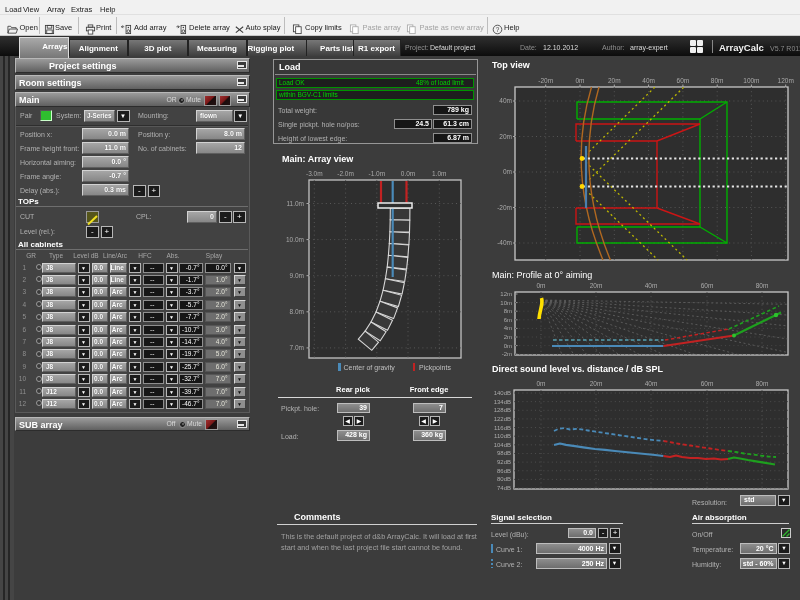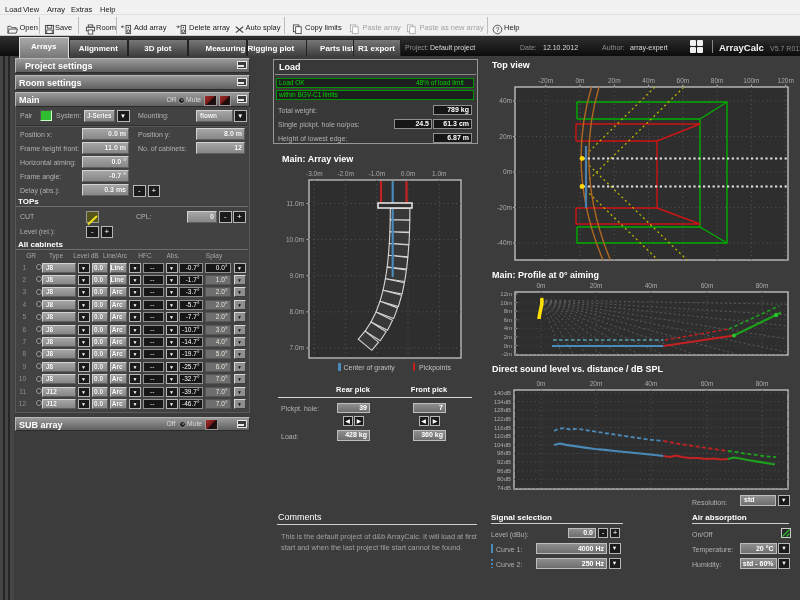--- a/index.html
+++ b/index.html
@@ -65,54 +65,54 @@
 <div class="a" style="left:405.5px;top:20.5px;width:11px;height:11px;"><svg width="11" height="11" viewBox="0 0 12 12">
       <rect x="1.5" y="1" width="6" height="7.5" fill="#fff" stroke="#a6a6a6" stroke-width="0.9"></rect>
       <rect x="4" y="3" width="6" height="7.5" fill="#fff" stroke="#a6a6a6" stroke-width="0.9"></rect>
     </svg></div>
 <div class="a" style="left:491.5px;top:20.5px;width:11px;height:11px;"><svg width="11" height="11" viewBox="0 0 12 12">
       <circle cx="6" cy="6" r="4.7" fill="none" stroke="#3a3a3a" stroke-width="0.9"></circle>
       <text x="6" y="8.6" font-size="7" text-anchor="middle" fill="#3a3a3a" font-family="Liberation Sans">?</text>
     </svg></div>
 <div class="a" style="left:19.5px;top:23px;font-size:7.5px;color:#1a1a1a;white-space:nowrap;line-height:9.5px;">Open</div>
 <div class="a" style="left:55px;top:23px;font-size:7.5px;color:#1a1a1a;white-space:nowrap;line-height:9.5px;">Save</div>
-<div class="a" style="left:96px;top:23px;font-size:7.5px;color:#1a1a1a;white-space:nowrap;line-height:9.5px;">Room</div>
+<div class="a" style="left:96px;top:23px;font-size:7.5px;color:#1a1a1a;white-space:nowrap;line-height:9.5px;">Print</div>
 <div class="a" style="left:134px;top:23px;font-size:7.5px;color:#1a1a1a;white-space:nowrap;line-height:9.5px;text-align:right;">Add array</div>
 <div class="a" style="left:189px;top:23px;font-size:7.5px;color:#1a1a1a;white-space:nowrap;line-height:9.5px;">Delete array</div>
 <div class="a" style="left:245.5px;top:23px;font-size:7.5px;color:#1a1a1a;white-space:nowrap;line-height:9.5px;">Auto splay</div>
 <div class="a" style="left:305px;top:23px;font-size:7.5px;color:#1a1a1a;white-space:nowrap;line-height:9.5px;">Copy limits</div>
 <div class="a" style="left:362.5px;top:23px;font-size:7.5px;color:#a2a2a2;white-space:nowrap;line-height:9.5px;">Paste array</div>
 <div class="a" style="left:419.5px;top:23px;font-size:7.5px;color:#a2a2a2;white-space:nowrap;line-height:9.5px;">Paste as new array</div>
 <div class="a" style="left:504px;top:23px;font-size:7.5px;color:#1a1a1a;white-space:nowrap;line-height:9.5px;">Help</div>
 <div class="a " style="left:0px;top:36px;width:800px;height:20px;background:linear-gradient(#303030,#0c0c0c);"></div>
 <div class="a " style="left:68.5px;top:38.5px;width:59.5px;height:17.5px;background:linear-gradient(#777,#3e3e3e);border:1px solid #222;border-bottom:none;color:#fff;font-weight:bold;font-size:8px;text-align:center;line-height:17px;">Alignment</div>
 <div class="a " style="left:128px;top:38.5px;width:59.5px;height:17.5px;background:linear-gradient(#777,#3e3e3e);border:1px solid #222;border-bottom:none;color:#fff;font-weight:bold;font-size:8px;text-align:center;line-height:17px;">3D plot</div>
-<div class="a " style="left:187.5px;top:38.5px;width:59px;height:17.5px;background:linear-gradient(#777,#3e3e3e);border:1px solid #222;border-bottom:none;color:#fff;font-weight:bold;font-size:8px;text-align:right;line-height:17px;">Measuring</div>
+<div class="a " style="left:187.5px;top:38.5px;width:59px;height:17.5px;background:linear-gradient(#777,#3e3e3e);border:1px solid #222;border-bottom:none;color:#fff;font-weight:bold;font-size:8px;text-align:center;line-height:17px;">Measuring</div>
 <div class="a " style="left:246.5px;top:38.5px;width:74px;height:17.5px;background:linear-gradient(#777,#3e3e3e);border:1px solid #222;border-bottom:none;color:#fff;font-weight:bold;font-size:8px;line-height:17px;">Rigging plot</div>
 <div class="a " style="left:305.5px;top:38.5px;width:63px;height:17.5px;background:linear-gradient(#777,#3e3e3e);border:1px solid #222;border-bottom:none;color:#fff;font-weight:bold;font-size:8px;text-align:center;line-height:17px;">Parts list</div>
 <div class="a " style="left:352.5px;top:38.5px;width:48px;height:17.5px;background:linear-gradient(#777,#3e3e3e);border:1px solid #222;border-bottom:none;color:#fff;font-weight:bold;font-size:8px;text-align:center;line-height:17px;">R1 export</div>
-<div class="a " style="left:19px;top:37px;width:49.5px;height:29px;background:linear-gradient(#a9a9a9,#636363);border:1px solid #ddd;border-bottom:none;color:#fff;font-weight:bold;font-size:8px;text-align:center;line-height:17px;">Arrays</div>
+<div class="a " style="left:19px;top:37px;width:49.5px;height:29px;background:linear-gradient(#a9a9a9,#636363);border:1px solid #ddd;border-bottom:none;color:#fff;font-weight:bold;font-size:8px;text-align:right;line-height:17px;">Arrays</div>
 <div class="a" style="left:405px;top:43px;font-size:7px;color:#909090;white-space:nowrap;line-height:9px;">Project:</div>
 <div class="a" style="left:430px;top:43px;font-size:7px;color:#dcdcdc;white-space:nowrap;line-height:9px;">Default project</div>
 <div class="a" style="left:520px;top:43px;font-size:7px;color:#909090;white-space:nowrap;line-height:9px;">Date:</div>
 <div class="a" style="left:543px;top:43px;font-size:7px;color:#dcdcdc;white-space:nowrap;line-height:9px;">12.10.2012</div>
 <div class="a" style="left:602px;top:43px;font-size:7px;color:#909090;white-space:nowrap;line-height:9px;">Author:</div>
 <div class="a" style="left:630px;top:43px;font-size:7px;color:#dcdcdc;white-space:nowrap;line-height:9px;">array-expert</div>
 <div class="a " style="left:690px;top:40px;width:6px;height:5.5px;background:#f0f0f0;border-radius:1px;"></div>
 <div class="a " style="left:697px;top:40px;width:6px;height:5.5px;background:#f0f0f0;border-radius:1px;"></div>
 <div class="a " style="left:690px;top:47px;width:6px;height:5.5px;background:#f0f0f0;border-radius:1px;"></div>
 <div class="a " style="left:697px;top:47px;width:6px;height:5.5px;background:#f0f0f0;border-radius:1px;"></div>
 <div class="a " style="left:712px;top:40px;width:1px;height:13px;background:#888;"></div>
 <div class="a" style="left:719px;top:41.5px;font-size:9.5px;color:#f2f2f2;font-weight:bold;white-space:nowrap;line-height:11.5px;">ArrayCalc</div>
 <div class="a" style="left:770px;top:43.5px;font-size:7px;color:#8a8a8a;white-space:nowrap;line-height:9px;">V5.7 R011</div>
 <div class="a " style="left:0px;top:56px;width:14px;height:544px;background:#454545;"></div>
 <div class="a " style="left:3px;top:56px;width:2px;height:544px;background:#262626;"></div>
 <div class="a " style="left:8px;top:56px;width:2px;height:544px;background:#262626;"></div>
 <div class="a hdr" style="left:14.5px;top:58px;width:235px;height:15px;"></div>
-<div class="a" style="left:1px;top:60.5px;font-size:9px;color:#fff;font-weight:bold;white-space:nowrap;line-height:11px;padding-left:24px;">Project settings</div>
+<div class="a" style="left:25px;top:60.5px;font-size:9px;color:#fff;font-weight:bold;white-space:nowrap;line-height:11px;padding-left:24px;">Project settings</div>
 <div class="a minbox" style="left:236.5px;top:60.5px;width:10.5px;height:8.5px;"></div>
 <div class="a minin" style="left:238px;top:65px;width:5.5px;height:2px;"></div>
 <div class="a hdr" style="left:14.5px;top:75px;width:235px;height:15px;"></div>
 <div class="a" style="left:19px;top:77.5px;font-size:9px;color:#fff;font-weight:bold;white-space:nowrap;line-height:11px;">Room settings</div>
 <div class="a minbox" style="left:236.5px;top:77.5px;width:10.5px;height:8.5px;"></div>
 <div class="a minin" style="left:238px;top:82px;width:5.5px;height:2px;"></div>
 <div class="a " style="left:14.5px;top:92px;width:235px;height:321px;background:#424242;border:1px solid #5a5a5a;"></div>
 <div class="a hdr" style="left:14.5px;top:92px;width:235px;height:15px;"></div>
 <div class="a" style="left:19px;top:94.5px;font-size:9px;color:#fff;font-weight:bold;white-space:nowrap;line-height:11px;">Main</div>
 <div class="a" style="left:166.5px;top:95.5px;font-size:6.8px;color:#d8d8d8;white-space:nowrap;line-height:8.8px;">OR</div>
@@ -383,33 +383,33 @@
     <polygon points="101,162 116.1,171.7 110.2,180.8 95.1,171.1" fill="#383838" stroke="#d8d8d8" stroke-width="1.1"></polygon>
     <polygon points="95.1,171.1 108.5,182.2 101.8,190.3 88.3,179.2" fill="#383838" stroke="#d8d8d8" stroke-width="1.1"></polygon>
     <line x1="122.7" y1="44" x2="122.7" y2="117" stroke="#4a8ab8" stroke-width="2.2"></line>
     <rect x="108" y="43" width="34" height="5" fill="#2e2e2e" stroke="#ececec" stroke-width="1.5"></rect>
   </svg>
 <div class="a " style="left:338px;top:362.5px;width:2.5px;height:8px;background:#4a8ab8;"></div>
 <div class="a" style="left:343.5px;top:363px;font-size:7px;color:#c0c0c0;white-space:nowrap;line-height:9px;">Center of gravity</div>
 <div class="a " style="left:412.5px;top:362.5px;width:2.5px;height:8px;background:#c22222;"></div>
 <div class="a" style="left:419px;top:363px;font-size:7px;color:#c0c0c0;white-space:nowrap;line-height:9px;">Pickpoints</div>
 <div class="a" style="left:353px;top:385px;font-size:7.5px;color:#fff;font-weight:bold;white-space:nowrap;line-height:9.5px;transform:translateX(-50%);">Rear pick</div>
-<div class="a" style="left:429px;top:385px;font-size:7.5px;color:#fff;font-weight:bold;white-space:nowrap;line-height:9.5px;transform:translateX(-50%);">Front pick</div>
+<div class="a" style="left:429px;top:385px;font-size:7.5px;color:#fff;font-weight:bold;white-space:nowrap;line-height:9.5px;transform:translateX(-50%);">Front edge</div>
 <div class="a " style="left:277.5px;top:396.5px;width:194.5px;height:1.2px;background:#d8d8d8;"></div>
 <div class="a" style="left:281px;top:404px;font-size:7px;color:#b2b2b2;white-space:nowrap;line-height:9px;">Pickpt. hole:</div>
 <div class="a fld2" style="left:337px;top:402.5px;width:33px;height:10.5px;line-height:8.5px;">39</div>
 <div class="a fld2" style="left:413px;top:402.5px;width:33px;height:10.5px;line-height:8.5px;">7</div>
 <div class="a bt" style="left:342.5px;top:416px;width:10px;height:10px;font-size:6px;line-height:8px;">◀</div>
 <div class="a bt" style="left:354px;top:416px;width:10px;height:10px;font-size:6px;line-height:8px;">▶</div>
 <div class="a bt" style="left:418.5px;top:416px;width:10px;height:10px;font-size:6px;line-height:8px;">◀</div>
 <div class="a bt" style="left:430px;top:416px;width:10px;height:10px;font-size:6px;line-height:8px;">▶</div>
 <div class="a" style="left:281px;top:431.5px;font-size:7px;color:#b2b2b2;white-space:nowrap;line-height:9px;">Load:</div>
 <div class="a fld2" style="left:337px;top:430px;width:33px;height:10.5px;line-height:8.5px;">428 kg</div>
 <div class="a fld2" style="left:413px;top:430px;width:33px;height:10.5px;line-height:8.5px;">360 kg</div>
-<div class="a" style="left:278px;top:512px;font-size:9px;color:#fff;font-weight:normal;white-space:nowrap;line-height:11px;">Comments</div>
+<div class="a" style="left:294px;top:512px;font-size:9px;color:#fff;font-weight:bold;white-space:nowrap;line-height:11px;">Comments</div>
 <div class="a " style="left:277px;top:523.5px;width:200px;height:1.2px;background:#d0d0d0;"></div>
 <div class="a" style="left:281px;top:531.5px;font-size:7.3px;color:#a2a2a2;white-space:nowrap;line-height:9.3px;">This is the default project of d&amp;b ArrayCalc. It will load at first</div>
 <div class="a" style="left:281px;top:543px;font-size:7.3px;color:#a2a2a2;white-space:nowrap;line-height:9.3px;">start and when the last project file start cannot be found.</div>
 <div class="a" style="left:492px;top:59.5px;font-size:9px;color:#fff;font-weight:bold;white-space:nowrap;line-height:11px;">Top view</div>
 <svg class="a" style="left:480px;top:56px;" width="320" height="214" viewBox="0 0 320 214">
     <rect x="35" y="31" width="273" height="173" fill="#2e2e2e" stroke="#c8c8c8" stroke-width="1.3"></rect>
     <line x1="65.7" y1="31" x2="65.7" y2="204" stroke="#555" stroke-width="1" stroke-dasharray="1,3.2"></line>
     <line x1="65.7" y1="28.5" x2="65.7" y2="31" stroke="#aaa" stroke-width="1"></line>
     <text x="65.7" y="27" font-size="6.5" fill="#aaa" text-anchor="middle">-20m</text>
     <line x1="100" y1="31" x2="100" y2="204" stroke="#555" stroke-width="1" stroke-dasharray="1,3.2"></line>
@@ -468,21 +468,21 @@
       <line x1="102" y1="130.5" x2="178" y2="204"></line>
     </g>
     <path d="M111.5 31 Q86 116.5 123 204" fill="none" stroke="#b06820" stroke-width="1.4"></path>
     <path d="M119 31 Q94 116.5 130.4 204" fill="none" stroke="#b06820" stroke-width="1.4"></path>
     <line x1="103" y1="102.5" x2="308" y2="102.5" stroke="#e4e4e4" stroke-width="2" stroke-dasharray="2.2,2.6"></line>
     <line x1="103" y1="130.5" x2="308" y2="130.5" stroke="#e4e4e4" stroke-width="2" stroke-dasharray="2.2,2.6"></line>
     <line x1="106" y1="90" x2="106" y2="152" stroke="#4a7fae" stroke-width="2.2"></line>
     <circle cx="102" cy="102.5" r="2.4" fill="#ffd800"></circle>
     <circle cx="102" cy="130.5" r="2.4" fill="#ffd800"></circle>
   </svg>
-<div class="a" style="left:492px;top:269.5px;font-size:9px;color:#fff;font-weight:bold;white-space:nowrap;line-height:11px;">Main: Profile at 0° aiming</div>
+<div class="a" style="left:492px;top:269.5px;font-size:9px;color:#fff;font-weight:normal;white-space:nowrap;line-height:11px;">Main: Profile at 0° aiming</div>
 <svg class="a" style="left:480px;top:264px;" width="320" height="100" viewBox="0 0 320 100">
     <rect x="35" y="28" width="273" height="63" fill="#2e2e2e" stroke="#c8c8c8" stroke-width="1.3"></rect>
     <line x1="61" y1="28" x2="61" y2="91" stroke="#555" stroke-width="1" stroke-dasharray="1,3.2"></line>
     <text x="61" y="24" font-size="6.5" fill="#aaa" text-anchor="middle">0m</text>
     <line x1="116" y1="28" x2="116" y2="91" stroke="#555" stroke-width="1" stroke-dasharray="1,3.2"></line>
     <text x="116" y="24" font-size="6.5" fill="#aaa" text-anchor="middle">20m</text>
     <line x1="171" y1="28" x2="171" y2="91" stroke="#555" stroke-width="1" stroke-dasharray="1,3.2"></line>
     <text x="171" y="24" font-size="6.5" fill="#aaa" text-anchor="middle">40m</text>
     <line x1="227" y1="28" x2="227" y2="91" stroke="#555" stroke-width="1" stroke-dasharray="1,3.2"></line>
     <text x="227" y="24" font-size="6.5" fill="#aaa" text-anchor="middle">60m</text>

